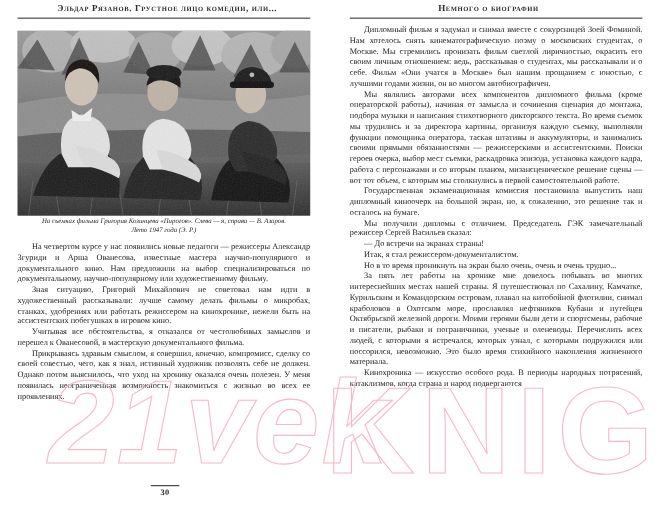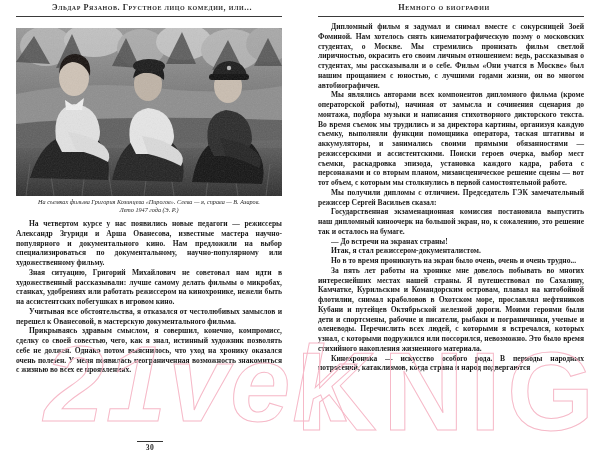--- a/index.html
+++ b/index.html
@@ -92,21 +92,20 @@
     color: #1c1c1c;
     hyphens: manual;
   }
   .page-left .text-col  { left: 16px;  top: 219px; width: 266px; }
   .page-right .text-col { left: 318px; top: 22px;  width: 266px; }
   .page-right .text-col { left: 18px; }
 
   .text-col p {
     margin: 0;
     text-indent: 13px;
-    font-weight: bold;
   }
   .text-col p.dash     { text-indent: 13px; }
 
   
   .photo-block {
     position: absolute;
     left: 16px;
     top: 28px;
     width: 266px;
   }
@@ -264,22 +263,22 @@
   </div>
 
   <div class="page page-right">
 
     <div class="running-head">Немного о биографии</div>
     <div class="head-rule"></div>
 
     <div class="text-col">
       <p>Дипломный фильм я задумал и снимал вместе с сокурсницей Зоей Фоминой. Нам хотелось снять кинематографическую поэму о московских студентах, о Москве. Мы стремились пронизать фильм светлой лиричностью, окрасить его своим личным отношением: ведь, рассказывая о студентах, мы рассказывали и о себе. Фильм «Они учатся в Москве» был нашим прощанием с юностью, с лучшими годами жизни, он во многом автобиографичен.</p>
       <p>Мы являлись авторами всех компонентов дипломного фильма (кроме операторской работы), начиная от замысла и сочинения сценария до монтажа, подбора музыки и написания стихотворного дикторского текста. Во время съемок мы трудились и за директора картины, организуя каждую съемку, выполняли функции помощника оператора, таская штативы и аккумуляторы, и занимались своими прямыми обязанностями — режиссерскими и ассистентскими. Поиски героев очерка, выбор мест съемки, раскадровка эпизода, установка каждого кадра, работа с персонажами и со вторым планом, мизансценическое решение сцены — вот тот объем, с которым мы столкнулись в первой самостоятельной работе.</p>
+      <p>Государственная экзаменационная комиссия постановила выпустить наш дипломный киноочерк на большой экран, но, к сожалению, это решение так и осталось на бумаге.</p>
       <p>Мы получили дипломы с отличием. Председатель ГЭК замечательный режиссер Сергей Васильев сказал:</p>
-      <p>Государственная экзаменационная комиссия постановила выпустить наш дипломный киноочерк на большой экран, но, к сожалению, это решение так и осталось на бумаге.</p>
       <p class="dash">— До встречи на экранах страны!</p>
       <p>Итак, я стал режиссером-документалистом.</p>
       <p>Но в то время проникнуть на экран было очень, очень и очень трудно...</p>
       <p>За пять лет работы на хронике мне довелось побывать во многих интереснейших местах нашей страны. Я путешествовал по Сахалину, Камчатке, Курильским и Командорским островам, плавал на китобойной флотилии, снимал краболовов в Охотском море, прославлял нефтяников Кубани и путейцев Октябрьской железной дороги. Моими героями были дети и спортсмены, рабочие и писатели, рыбаки и пограничники, ученые и оленеводы. Перечислить всех людей, с которыми я встречался, которых узнал, с которыми подружился или поссорился, невозможно. Это было время стихийного накопления жизненного материала.</p>
       <p>Кинохроника — искусство особого рода. В периоды народных потрясений, катаклизмов, когда страна и народ подвергаются</p>
     </div>
 
   </div>
 
   <div class="watermark-layer">

